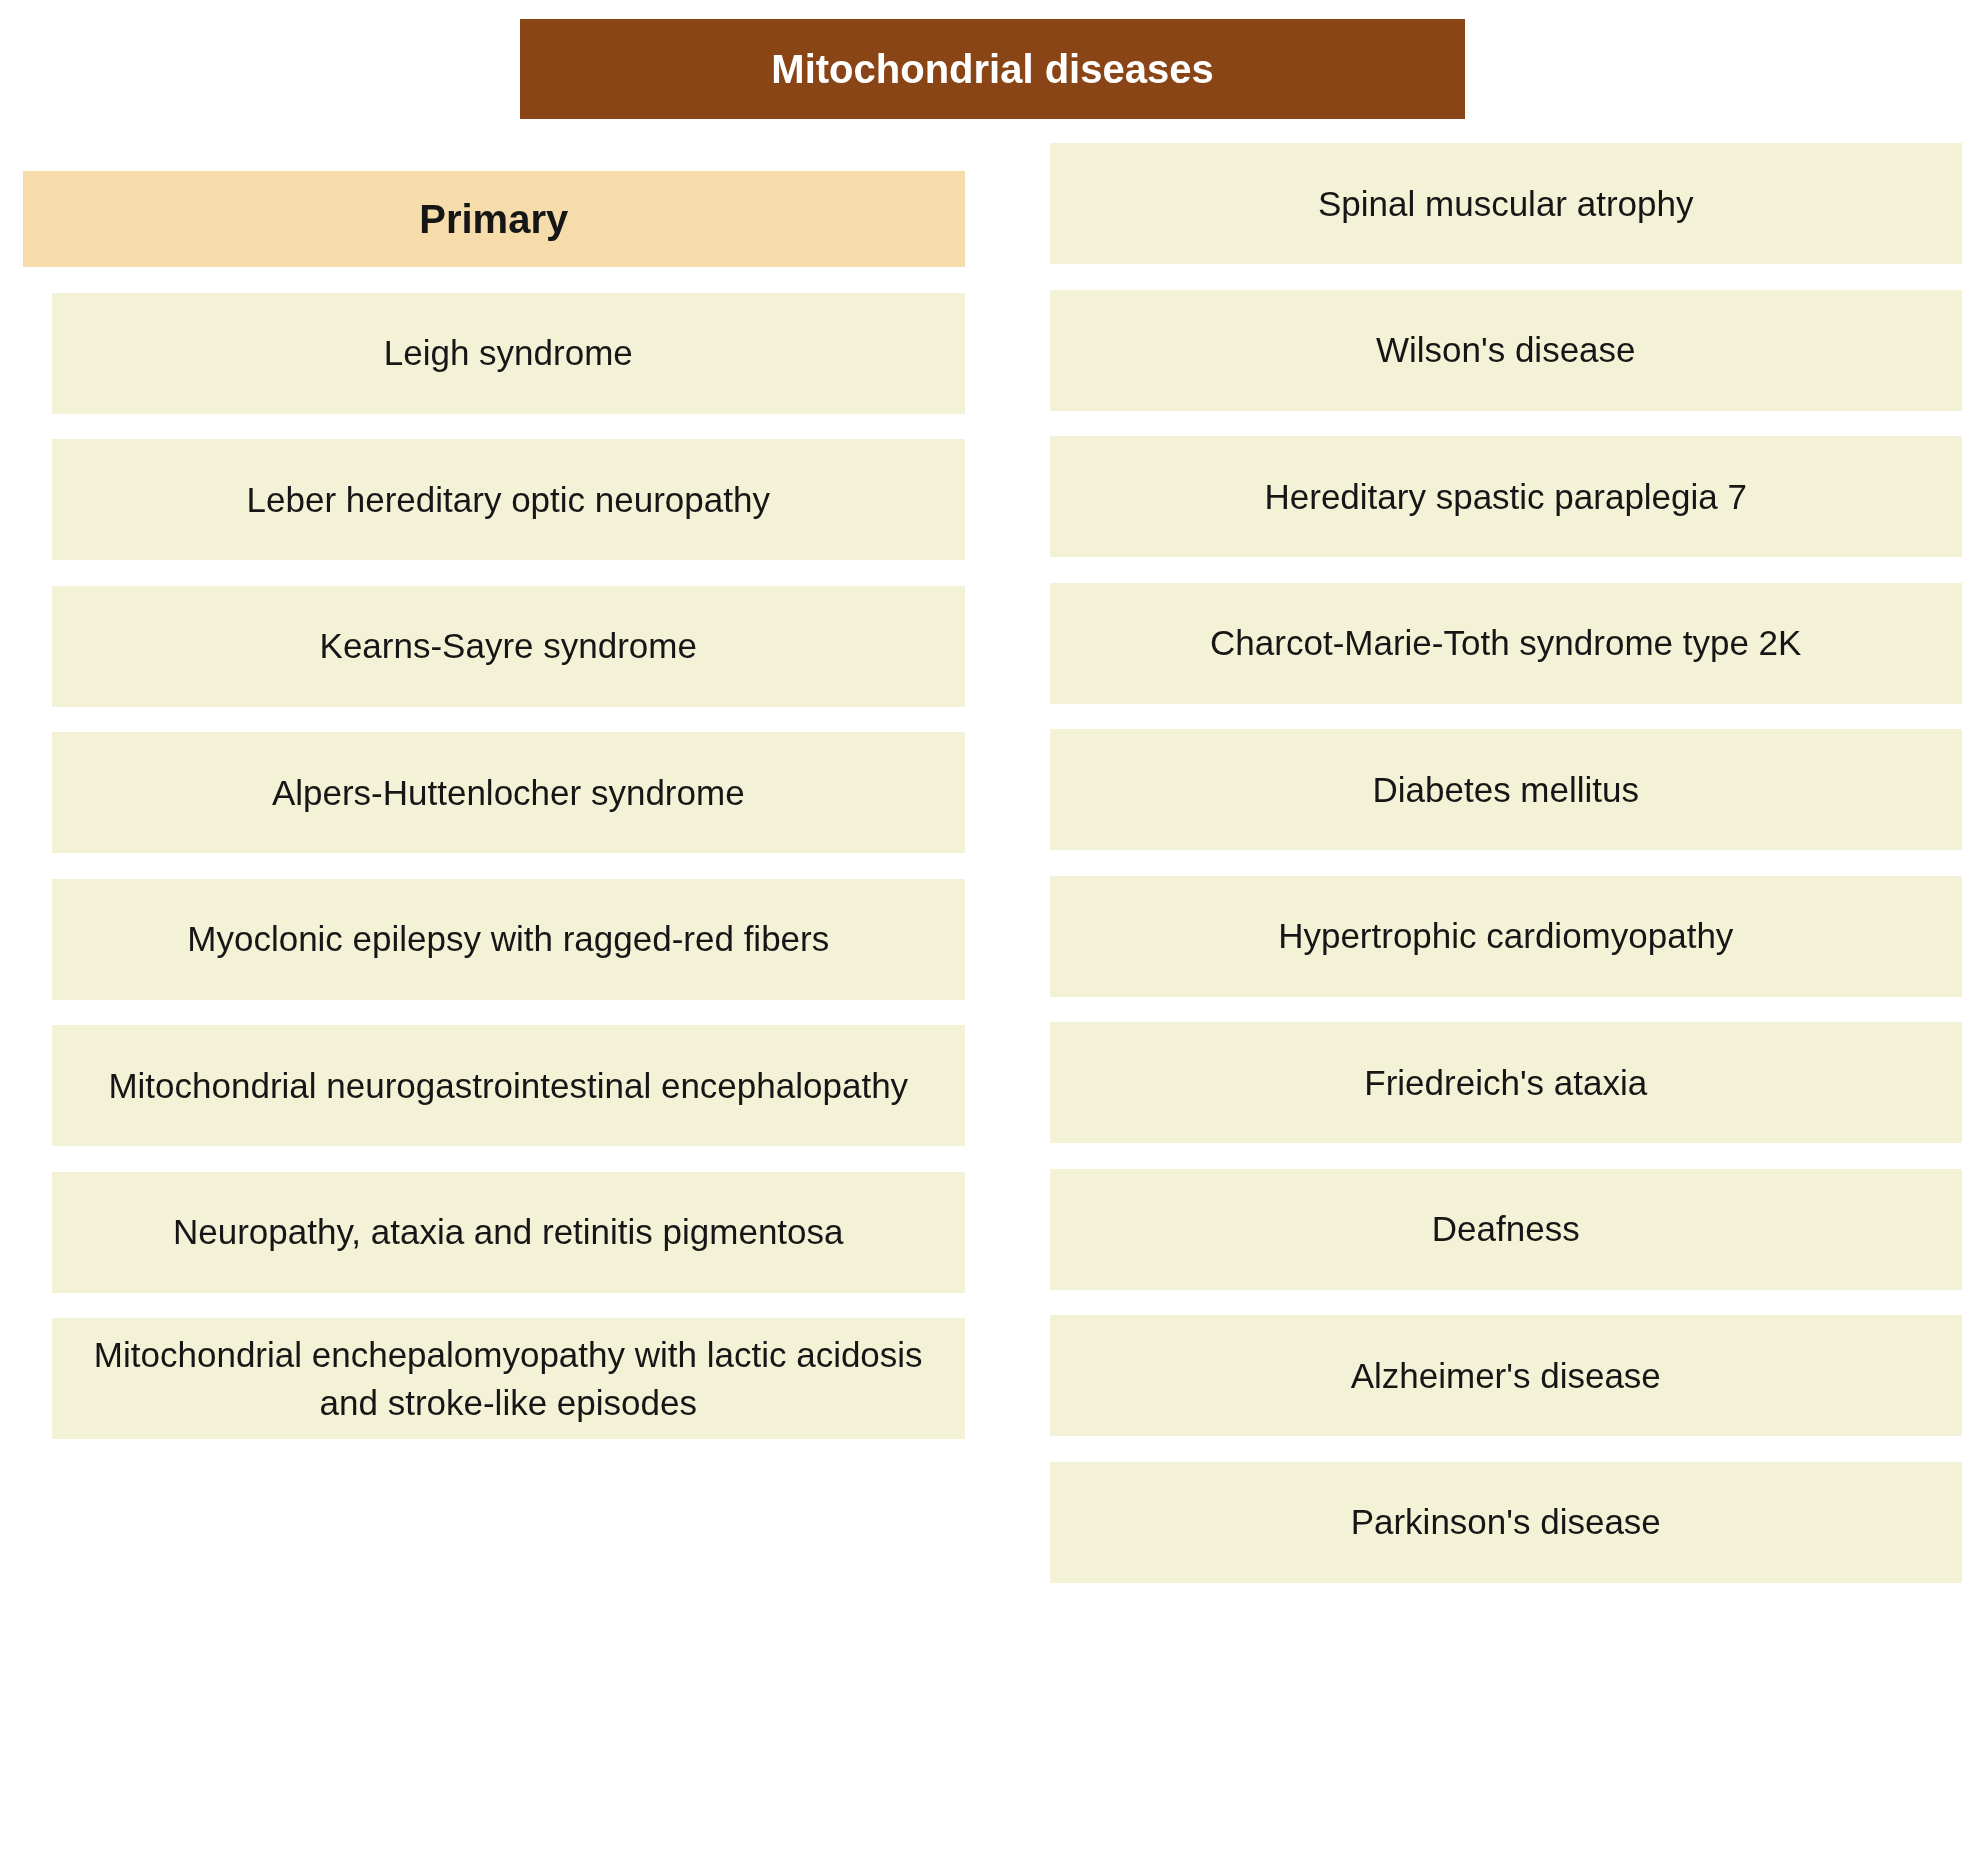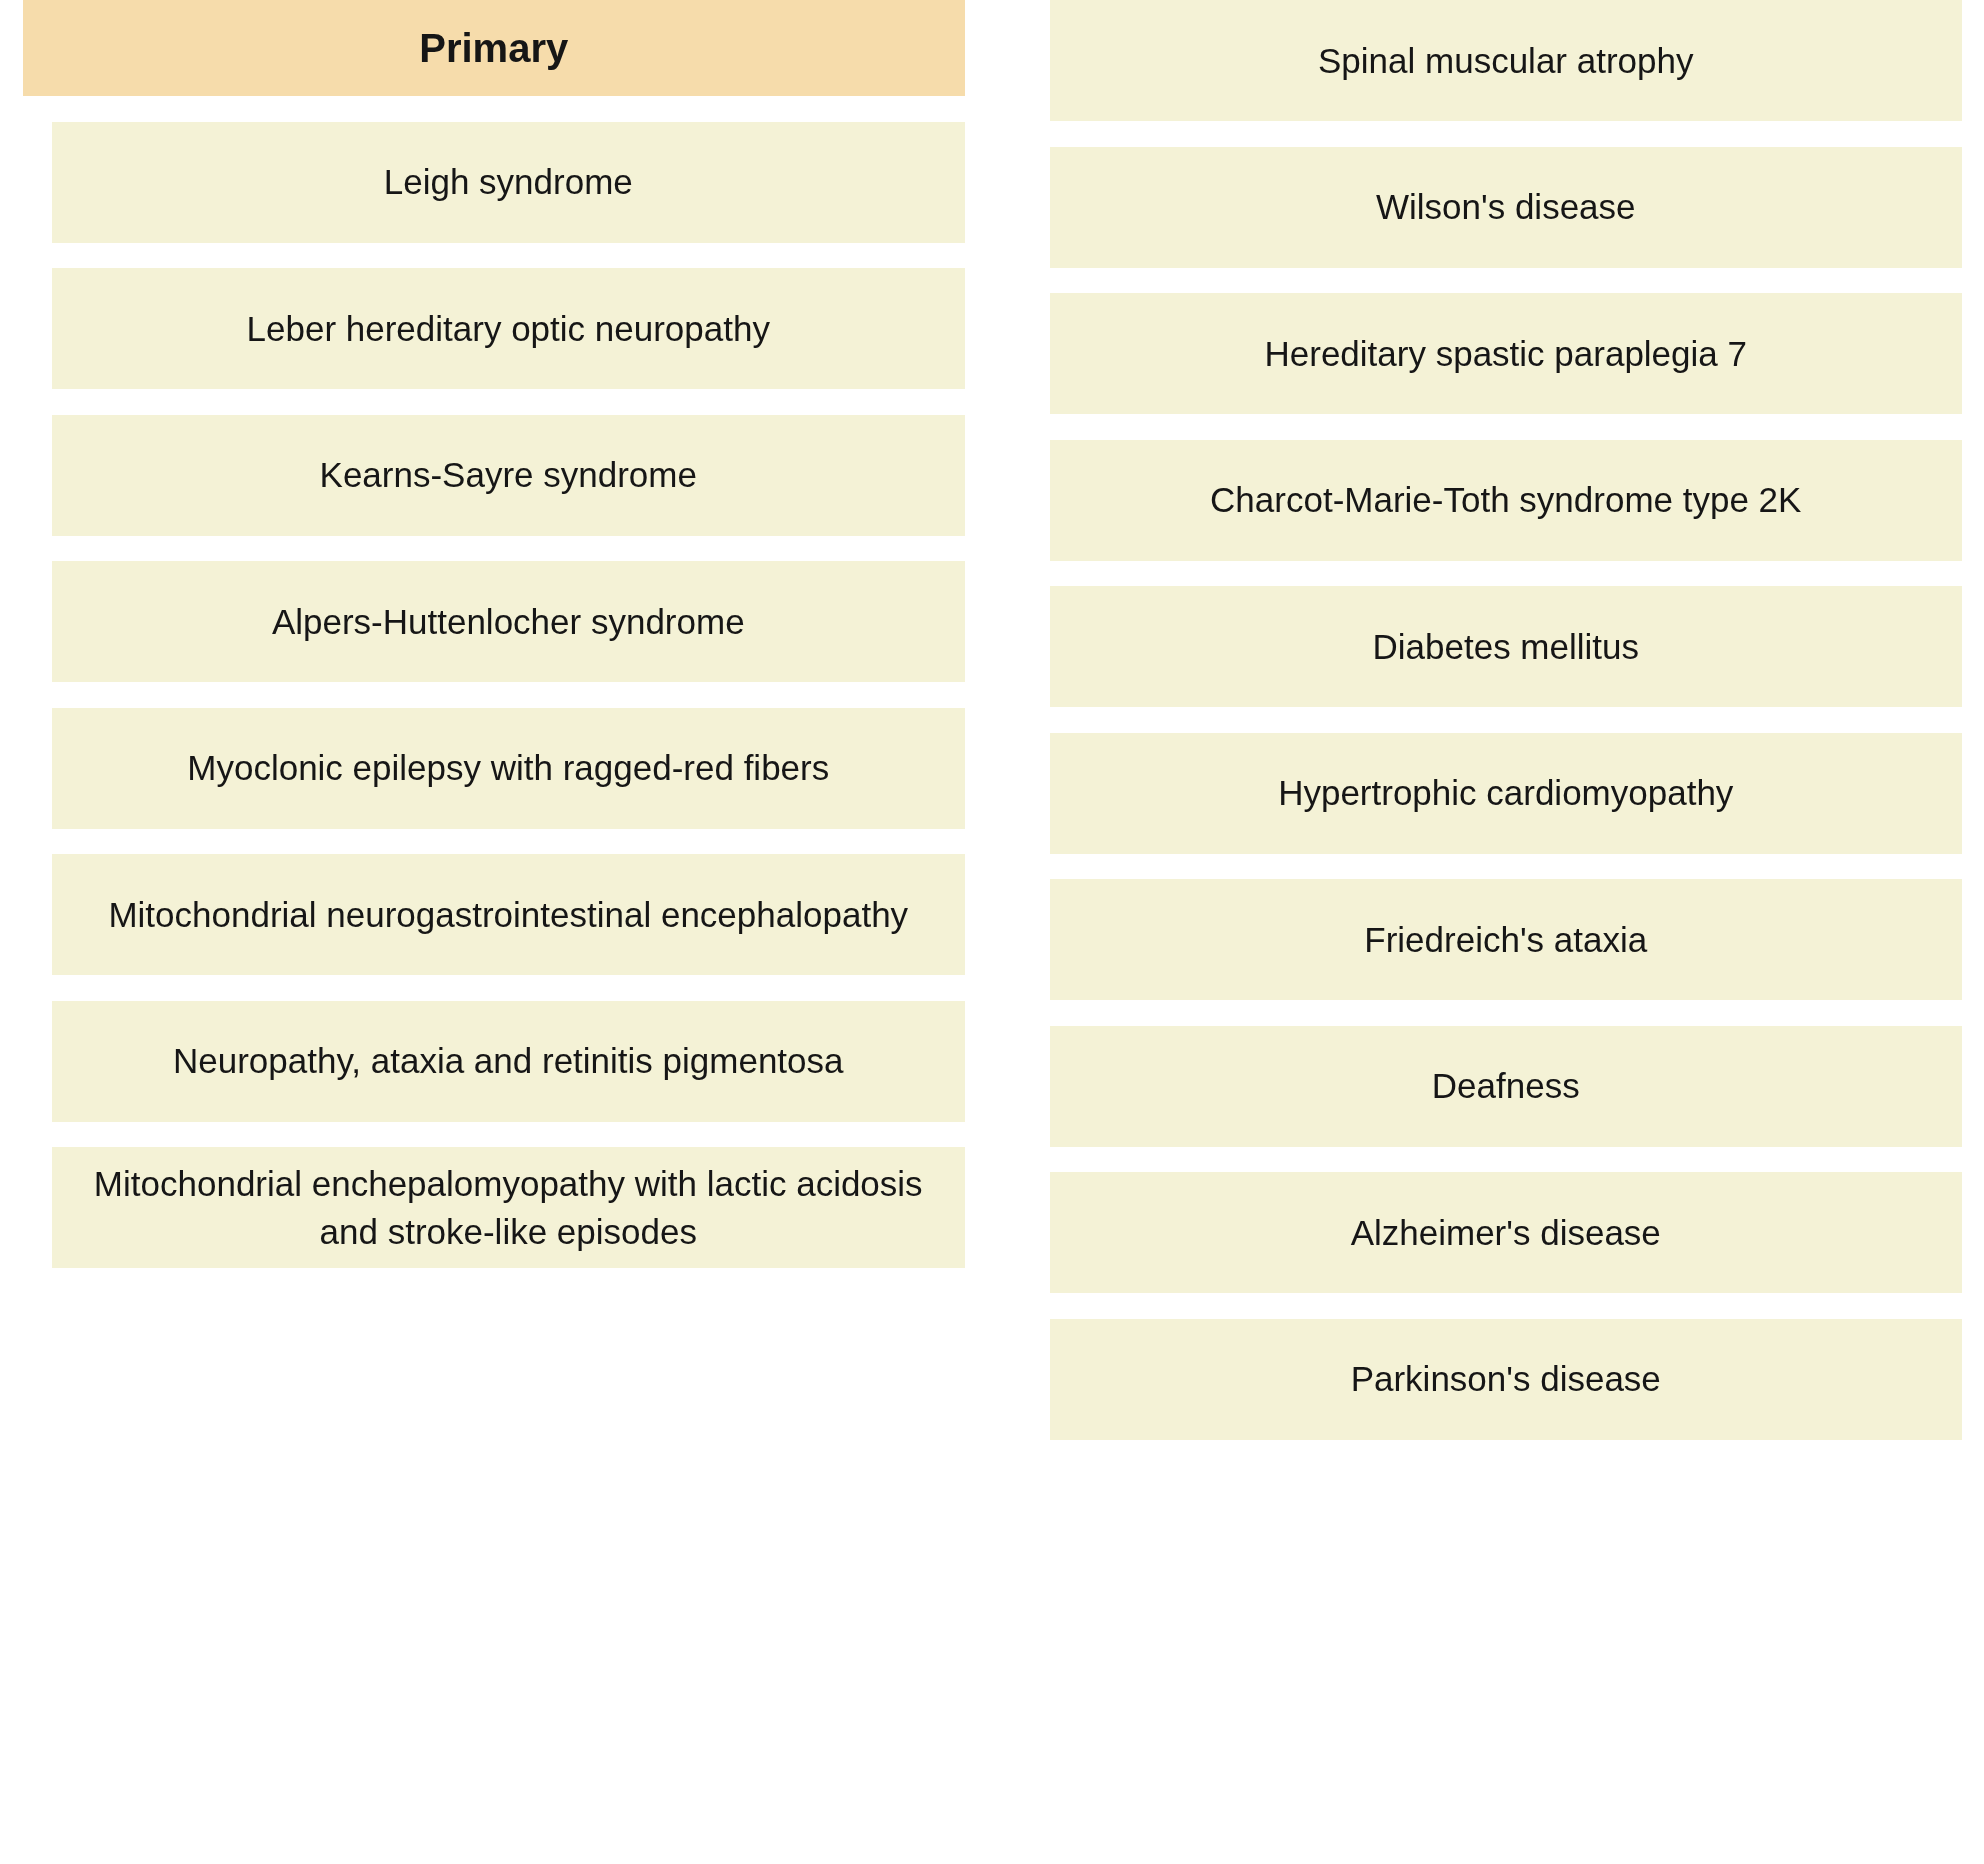--- a/index.html
+++ b/index.html
@@ -50,20 +50,21 @@
   }
   .col-header {
     min-height: 96px;
     background: var(--header-bg);
     color: var(--header-text);
     display: flex;
     align-items: center;
     justify-content: center;
     font-size: 40px;
     font-weight: 700;
+    margin-top: 28px;
   }
   .row {
     min-height: 121px;
     background: var(--row-bg);
     color: var(--row-text);
     display: flex;
     align-items: center;
     justify-content: center;
     text-align: center;
     font-size: 35px;
@@ -71,20 +72,23 @@
     line-height: 1.35;
     padding: 12.8px 38px;
     margin-left: 29px;
   }
 </style>
 </head>
 <body>
 
 <div class="page">
 
+  <div class="title-bar">
+    <span>Mitochondrial diseases</span>
+  </div>
 
   <div class="columns">
 
     <div class="column">
       <div class="col-header">Primary</div>
       <div class="row">Leigh syndrome</div>
       <div class="row">Leber hereditary optic neuropathy</div>
       <div class="row">Kearns-Sayre syndrome</div>
       <div class="row">Alpers-Huttenlocher syndrome</div>
       <div class="row">Myoclonic epilepsy with ragged-red fibers</div>

